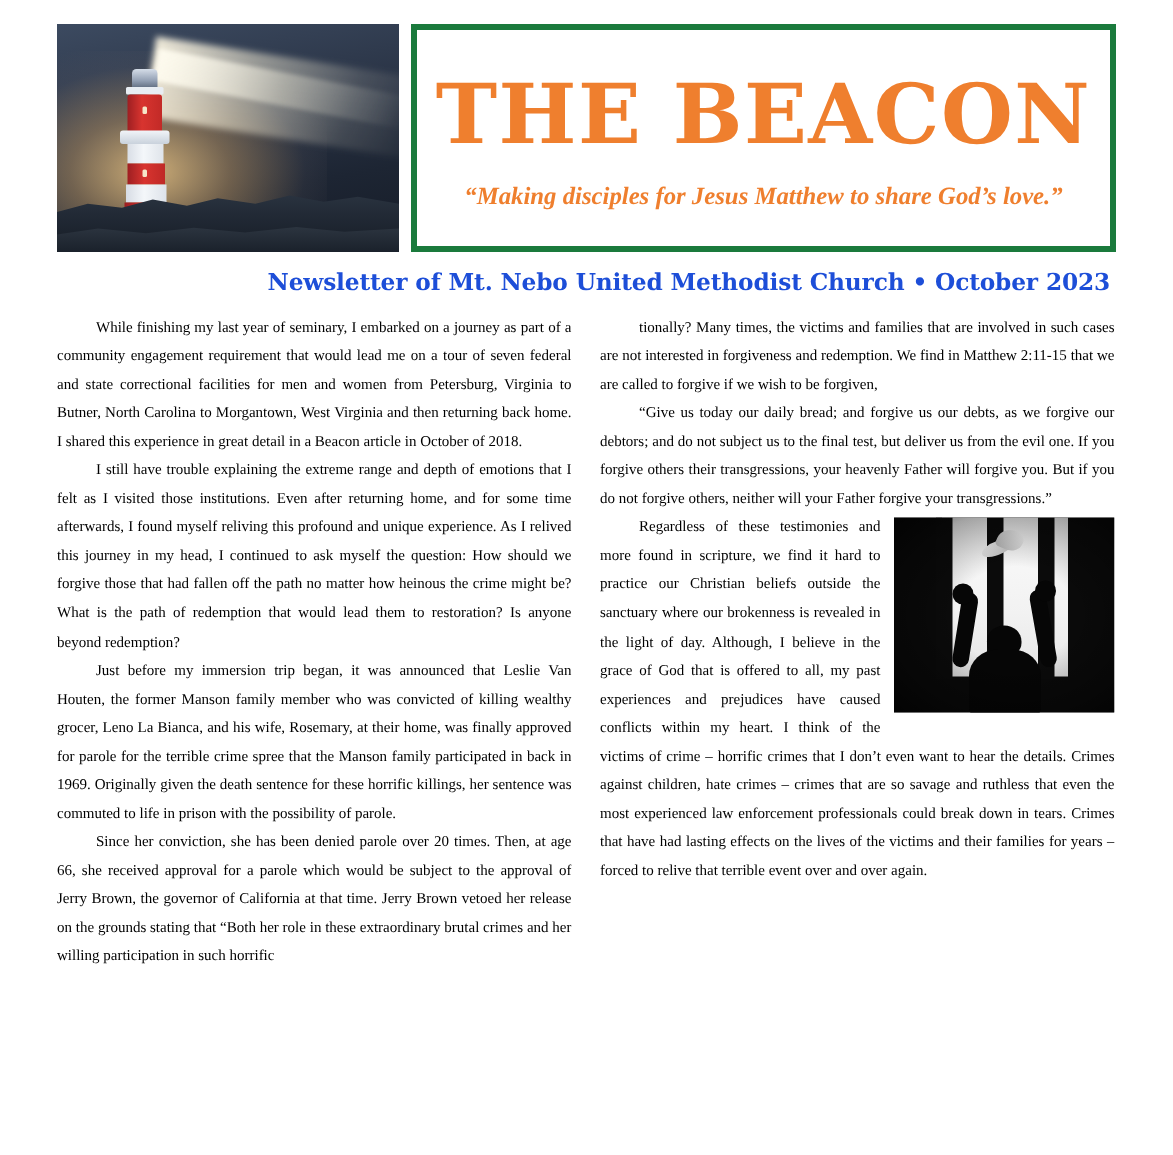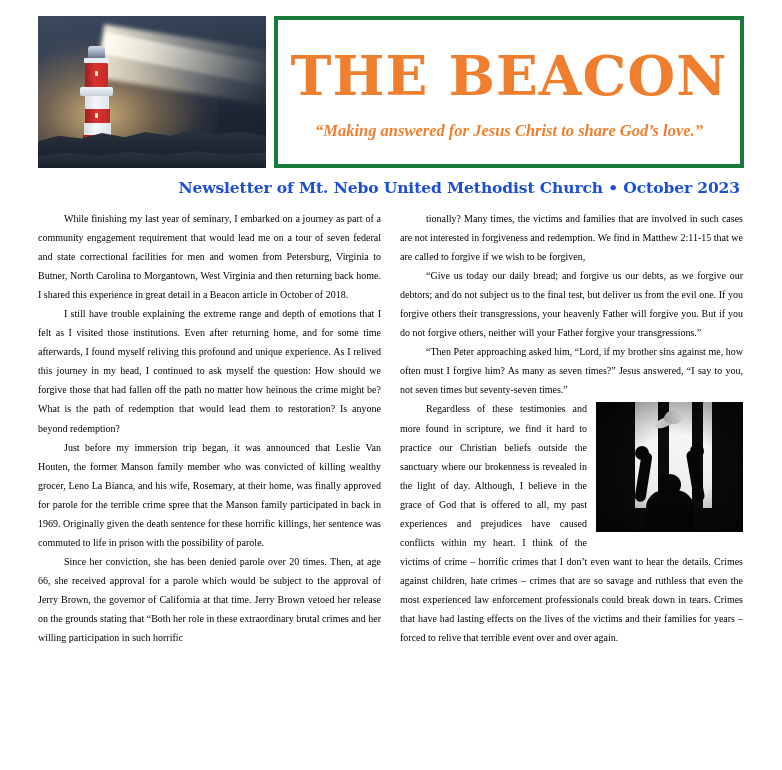--- a/index.html
+++ b/index.html
@@ -355,37 +355,36 @@
         <div class="lh-white2"></div>
         <div class="lh-red3"></div>
         <div class="lh-win" style="top:93px;"></div>
       </div>
       <div class="lh-rocks"></div>
       <div class="lh-rocks2"></div>
     </div>
 
     <div class="masthead-box">
       <div class="beacon-title">THE BEACON</div>
-      <div class="tagline">“Making answered for Jesus Christ to share God’s love.”</div>
+      <div class="tagline">“Making disciples for Jesus Matthew to share God’s love.”</div>
     </div>
   </div>
 
   <div class="subtitle-line">Newsletter of Mt. Nebo United Methodist Church • October 2023</div>
 
   <div class="columns">
     <div class="col" id="left-col">
         <p>While finishing my last year of seminary, I embarked on a journey as part of a community engagement requirement that would lead me on a tour of seven federal and state correctional facilities for men and women from Petersburg, Virginia to Butner, North Carolina to Morgantown, West Virginia and then returning back home.  I shared this experience in great detail in a Beacon article in October of 2018.</p>
         <p>I still have trouble explaining the extreme range and depth of emotions that I felt as I visited those institutions.  Even after returning home, and for some time afterwards, I found myself reliving this profound and unique experience.   As I relived this journey in my head, I continued to ask myself the question: How should we forgive those that had fallen off the path no matter how heinous the crime might be?  What is the path of redemption that would lead them to restoration?  Is anyone beyond redemption?</p>
         <p>Just before my immersion trip began, it was announced that Leslie Van Houten, the former Manson family member who was convicted of killing wealthy grocer, Leno La Bianca, and his wife, Rosemary, at their home, was finally approved for parole for the terrible crime spree that the Manson family participated in back in 1969.  Originally given the death sentence for these horrific killings, her sentence was commuted to life in prison with the possibility of parole.</p>
         <p> Since her conviction, she has been denied parole over 20 times.  Then, at age 66, she received approval for a parole which would be subject to the approval of Jerry Brown, the governor of California at that time.  Jerry Brown vetoed her release on the grounds stating that “Both her role in these extraordinary brutal crimes and her willing participation in such horrific</p>
       </div>
     <div class="col" id="right-col">
         <p>tionally?  Many times, the victims and families that are involved in such cases are not interested in forgiveness and redemption.  We find in Matthew 2:11-15 that we are called to forgive if we wish to be forgiven,</p>
         <p class="scripture">“Give us today our daily bread; and forgive us our debts, as we forgive our debtors; and do not subject us to the final test, but deliver us from the evil one. If you forgive others their transgressions, your heavenly Father will forgive you. But if you do not forgive others, neither will your Father forgive your transgressions.”</p>
-        <p class="scripture">“Then Peter approaching asked him, “Lord, if my brother sins against me, how often must I forgive him? As many as seven times?” Jesus answered, “I say to you, not seven times but seventy-seven times.”</p>
         <div class="inline-photo">
           <div class="ph-window"></div>
           <div class="ph-bar" style="left:28px;"></div>
           <div class="ph-bar" style="left:62px;"></div>
           <div class="ph-bar" style="left:96px;"></div>
           <div class="ph-dove"></div>
           <div class="ph-figure">
             <div class="ph-arm-l"></div>
             <div class="ph-arm-r"></div>
             <div class="ph-hand-l"></div>

